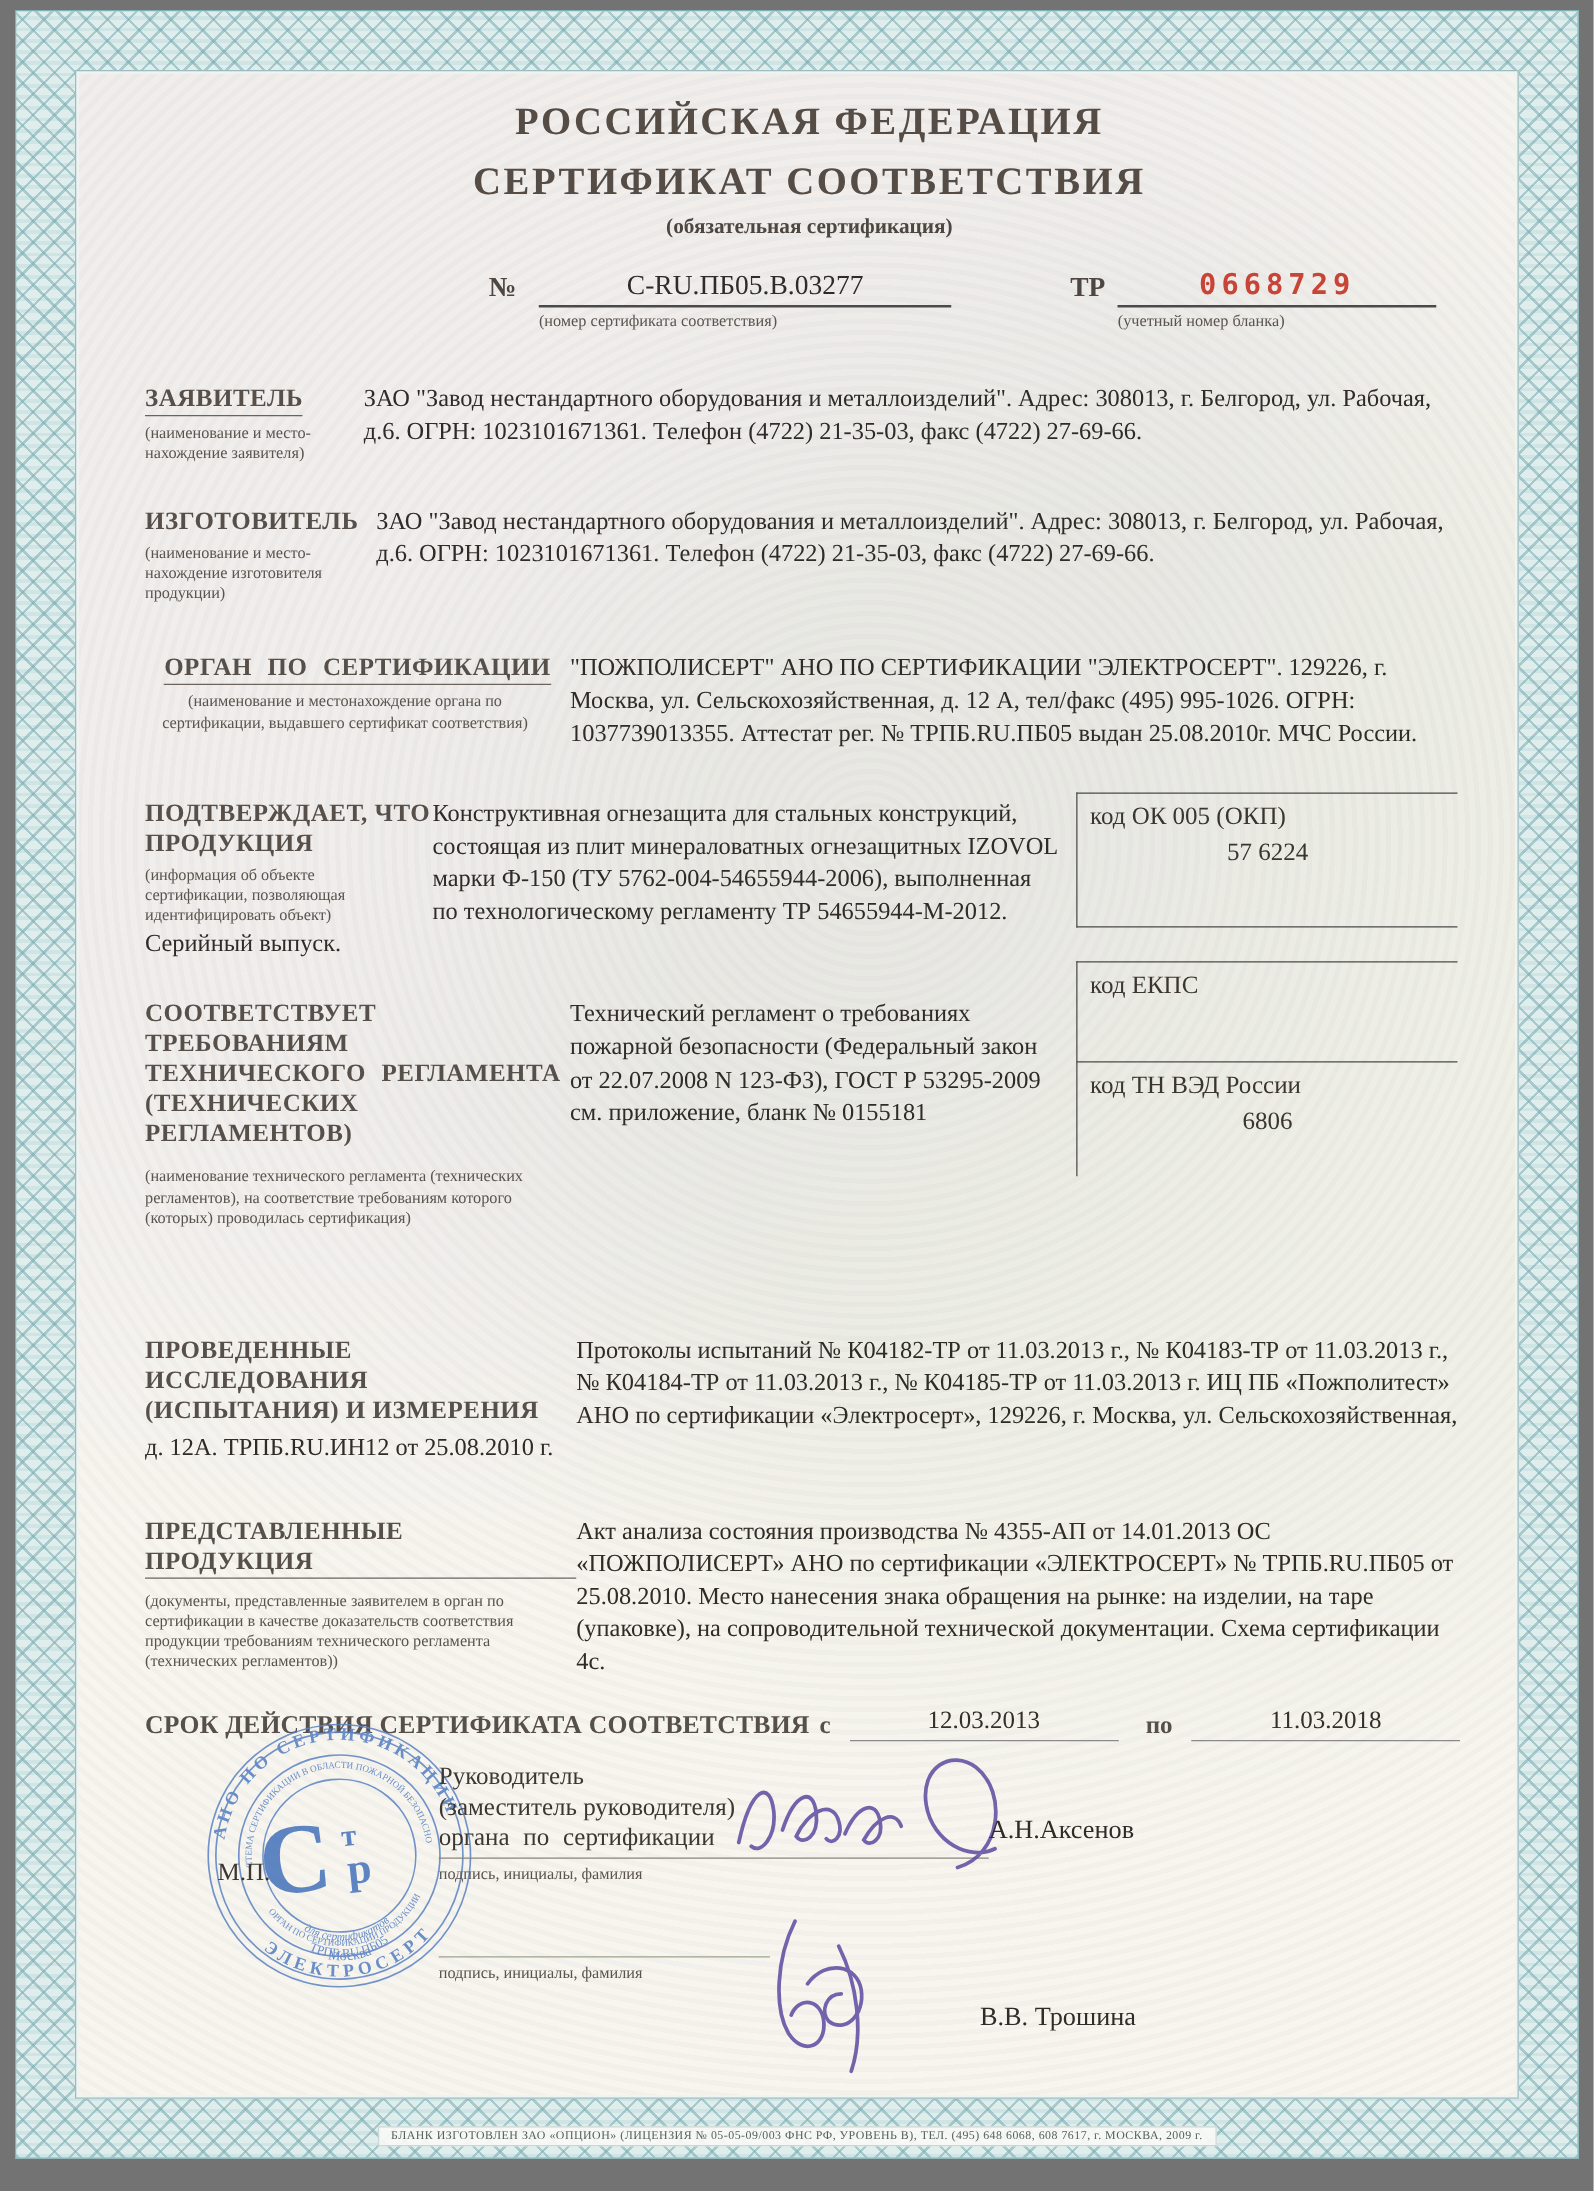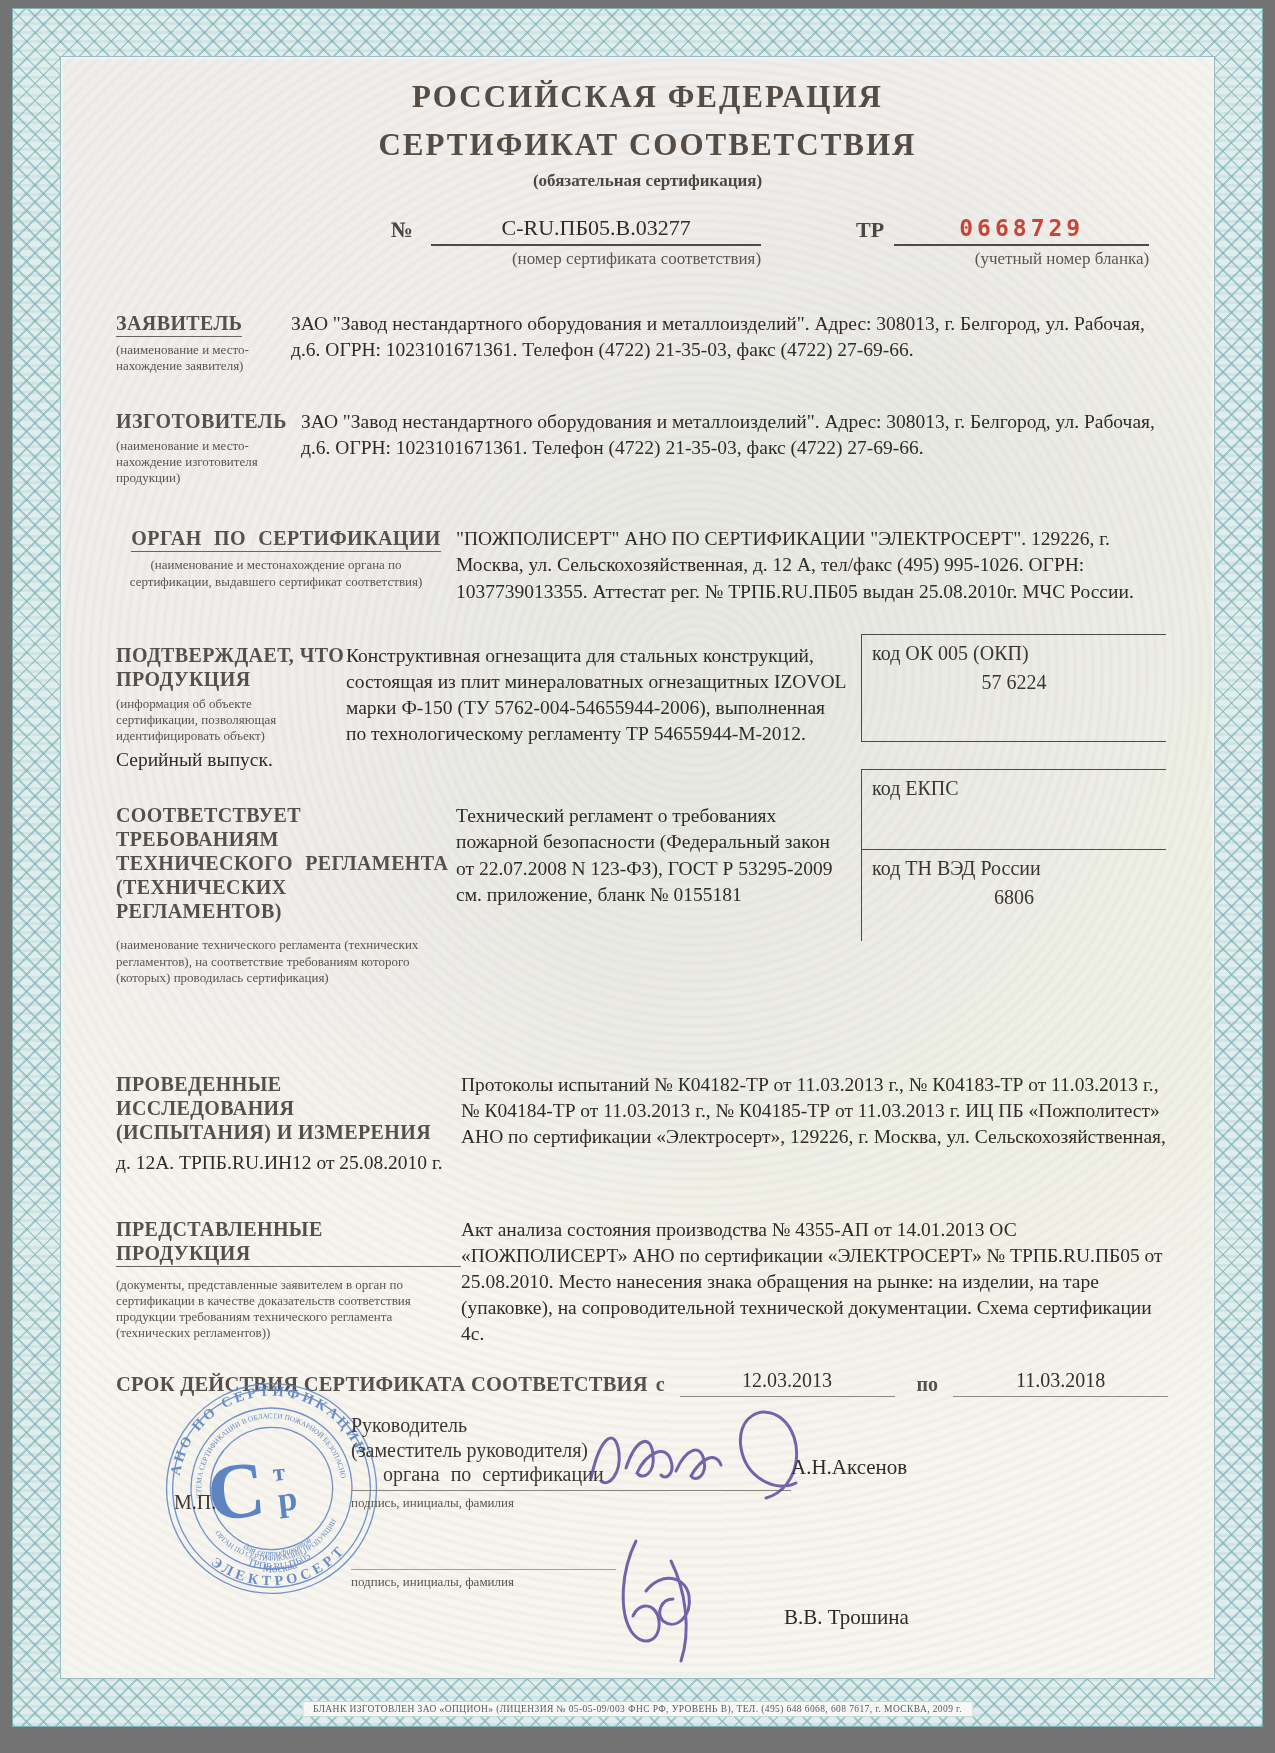--- a/index.html
+++ b/index.html
@@ -31,21 +31,21 @@
   }
   .titles{text-align:center;margin-top:10px;}
   .t1{font-size:31px;font-weight:bold;letter-spacing:2px;color:#544c45;}
   .t2{font-size:31px;font-weight:bold;letter-spacing:2px;color:#544c45;margin-top:12px;}
   .t3{font-size:17px;font-weight:bold;color:#4e4741;margin-top:8px;}
   .numrow{display:flex;align-items:flex-start;margin:24px 0 0 275px;}
   .numsign{font-size:22px;font-weight:bold;color:#4e4741;margin-top:2px;}
   .numcol{width:330px;margin-left:18px;}
   .numcol2{width:255px;margin-left:10px;}
   .uline{text-align:center;border-bottom:2px solid #4a4a4a;font-size:22px;padding-bottom:3px;color:#2e2b28;}
-  .ucap{text-align:right;font-size:17px;color:#5a544e;margin-top:3px;}
+  .ucap{text-align:left;font-size:13px;color:#5a544e;margin-top:3px;}
   .trlabel{font-size:22px;font-weight:bold;color:#4e4741;margin-left:95px;margin-top:2px;}
   .rednum{font-family:"DejaVu Sans Mono",monospace;font-weight:bold;color:#c84437;letter-spacing:4px;font-size:23px;border-bottom:2px solid #4a4a4a;text-align:center;padding-bottom:3px;}
   .section{position:relative;}
   .section::after{content:"";display:block;clear:both;}
   .lbl{float:left;}
   .h{font-size:20px;font-weight:bold;color:#57504a;letter-spacing:.4px;line-height:1.2;}
   .h.u{border-bottom:1px solid #6b645d;display:inline-block;padding-bottom:1px;}
   .cap{font-size:13px;color:#5a544e;line-height:1.25;margin-top:5px;}
   .body{margin:0;font-size:19.5px;line-height:1.34;color:#2f2b27;}
   .ws1{word-spacing:7px;}
@@ -223,21 +223,21 @@
           <text x="138" y="128" font-size="24" font-weight="bold" fill="#4d79bd" font-family="Liberation Serif, serif">т</text>
           <text x="140" y="158" font-size="34" font-weight="bold" fill="#4d79bd" font-family="Liberation Serif, serif">р</text>
         </g>
       </svg>
 
       <div class="mp">М.П.</div>
 
       <div class="roles">
         <div class="rline">Руководитель</div>
         <div class="rline">(заместитель руководителя)</div>
-        <div class="rline" style="word-spacing:6px;padding-left:32px;">органа по сертификации</div>
+        <div class="rline" style="word-spacing:6px;">органа по сертификации</div>
         <div class="rule"></div>
         <div class="scap">подпись, инициалы, фамилия</div>
       </div>
 
       <svg class="sig1" width="250" height="130" viewBox="0 0 250 130">
         <g fill="none" stroke="#5b4ba0" stroke-width="3" stroke-linecap="round" opacity=".85">
           <path d="M20,85 C30,40 45,35 48,60 C50,80 38,95 30,88"></path>
           <path d="M55,75 C65,45 80,40 82,62 C84,80 72,88 66,80 C75,60 95,50 100,68 C104,80 95,88 90,82"></path>
           <path d="M105,78 C115,55 130,50 133,68 C136,82 125,90 120,83 C130,65 145,58 150,72"></path>
           <path d="M195,105 C230,95 235,45 210,25 C190,10 165,25 170,55 C175,85 205,100 225,90"></path>

